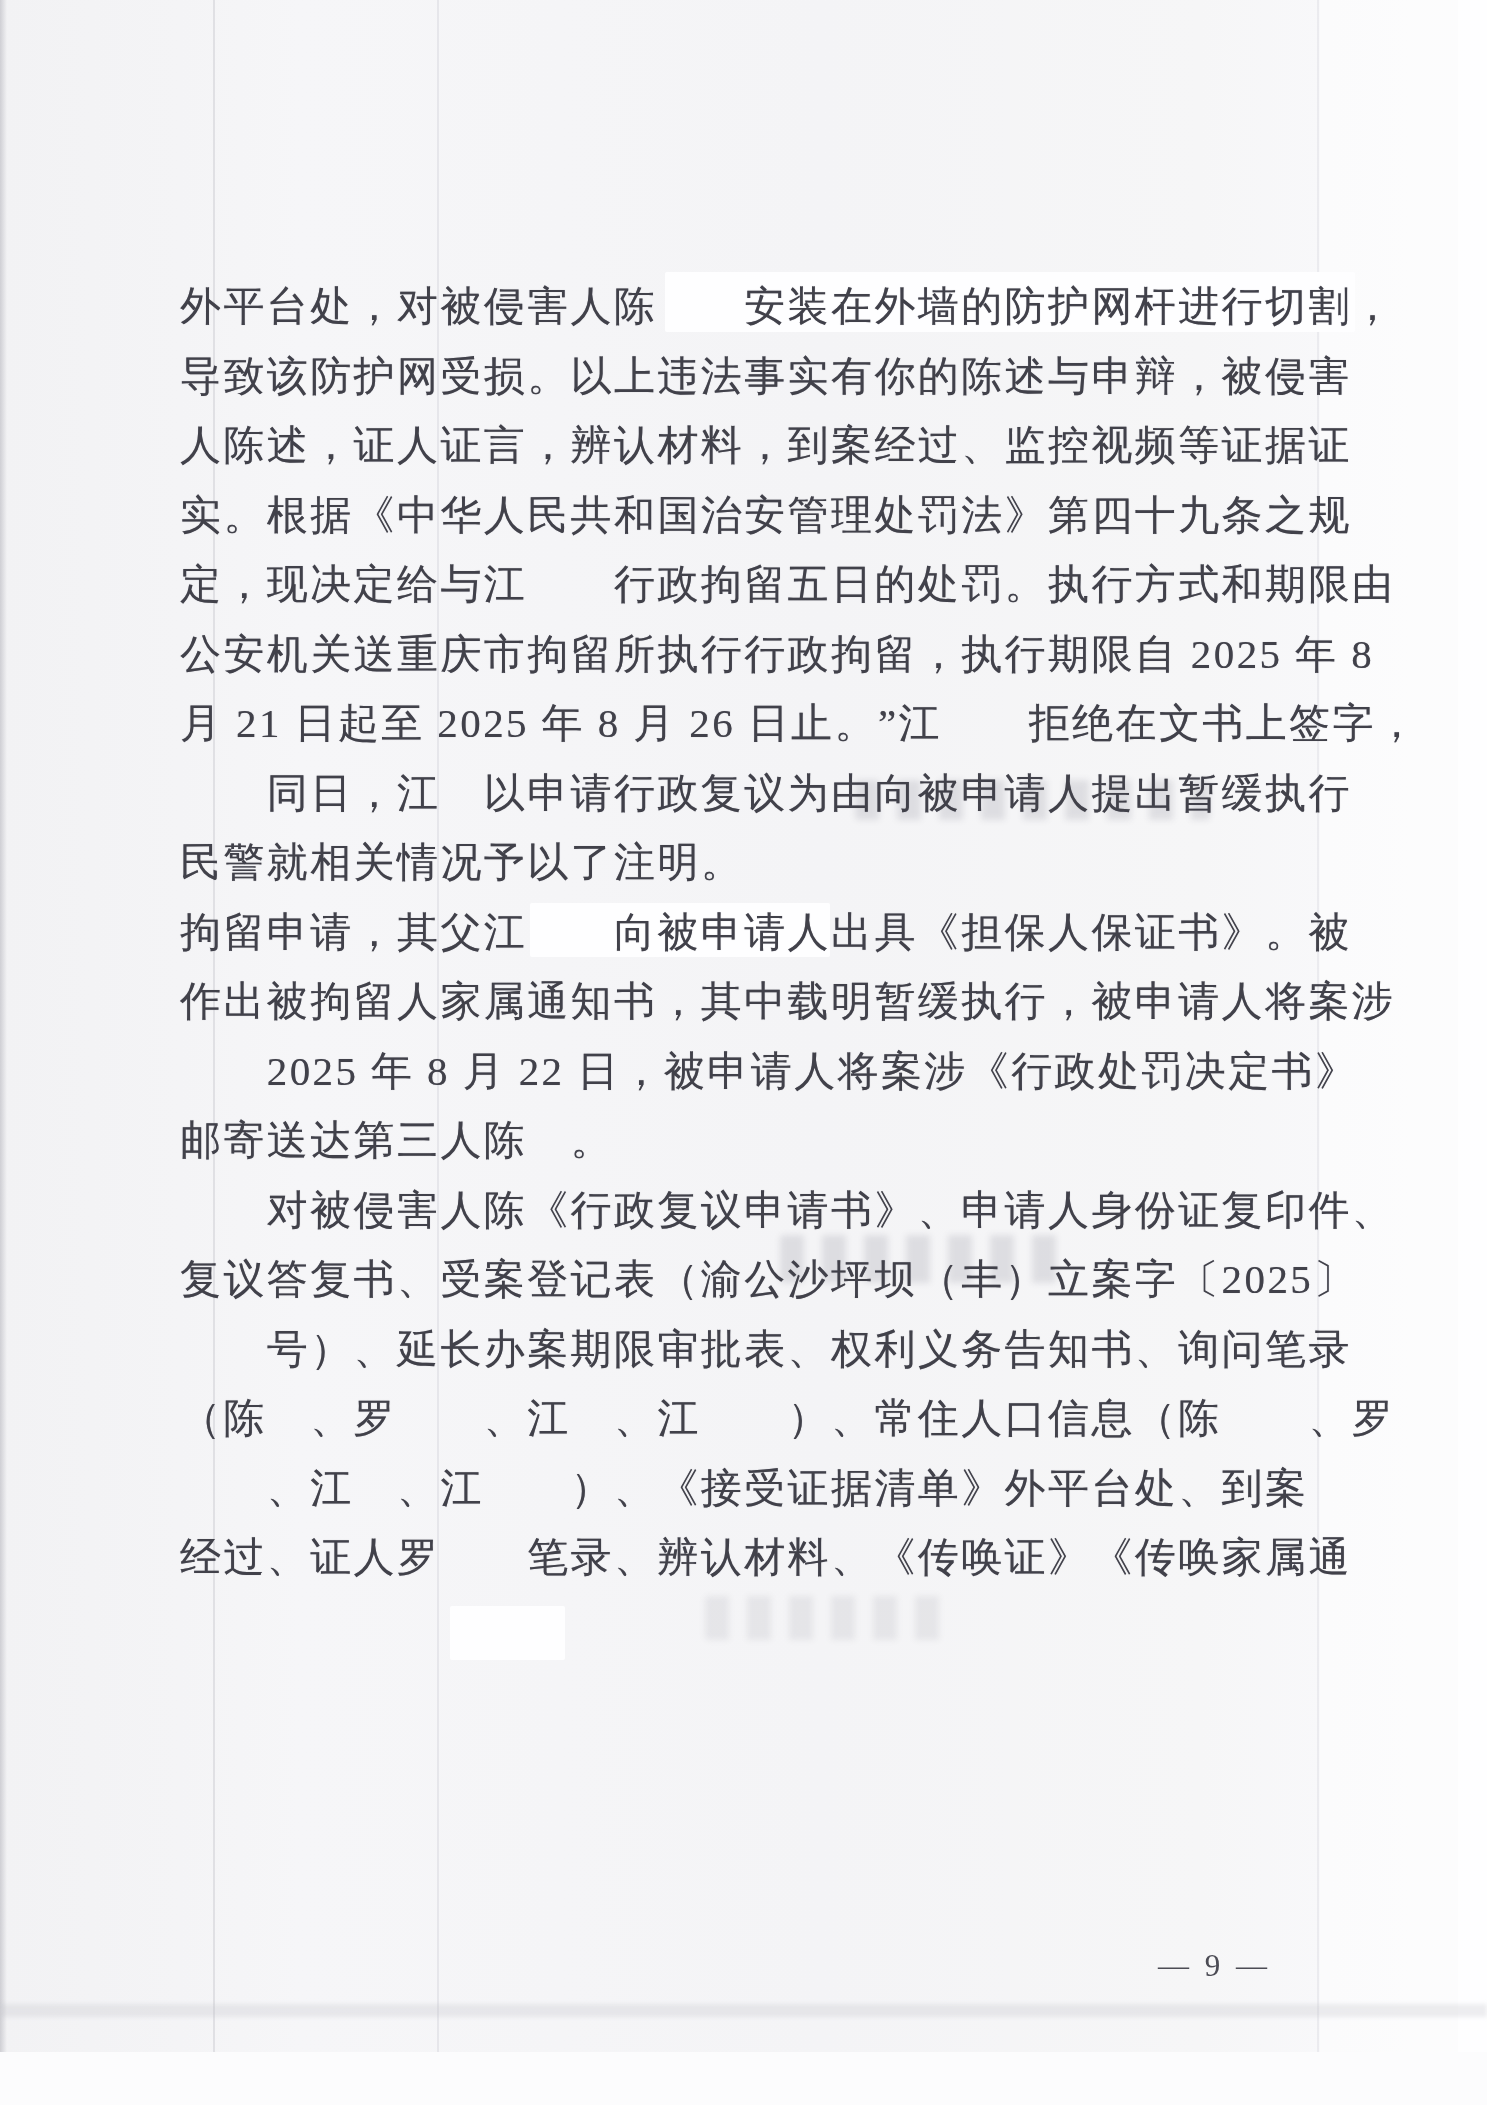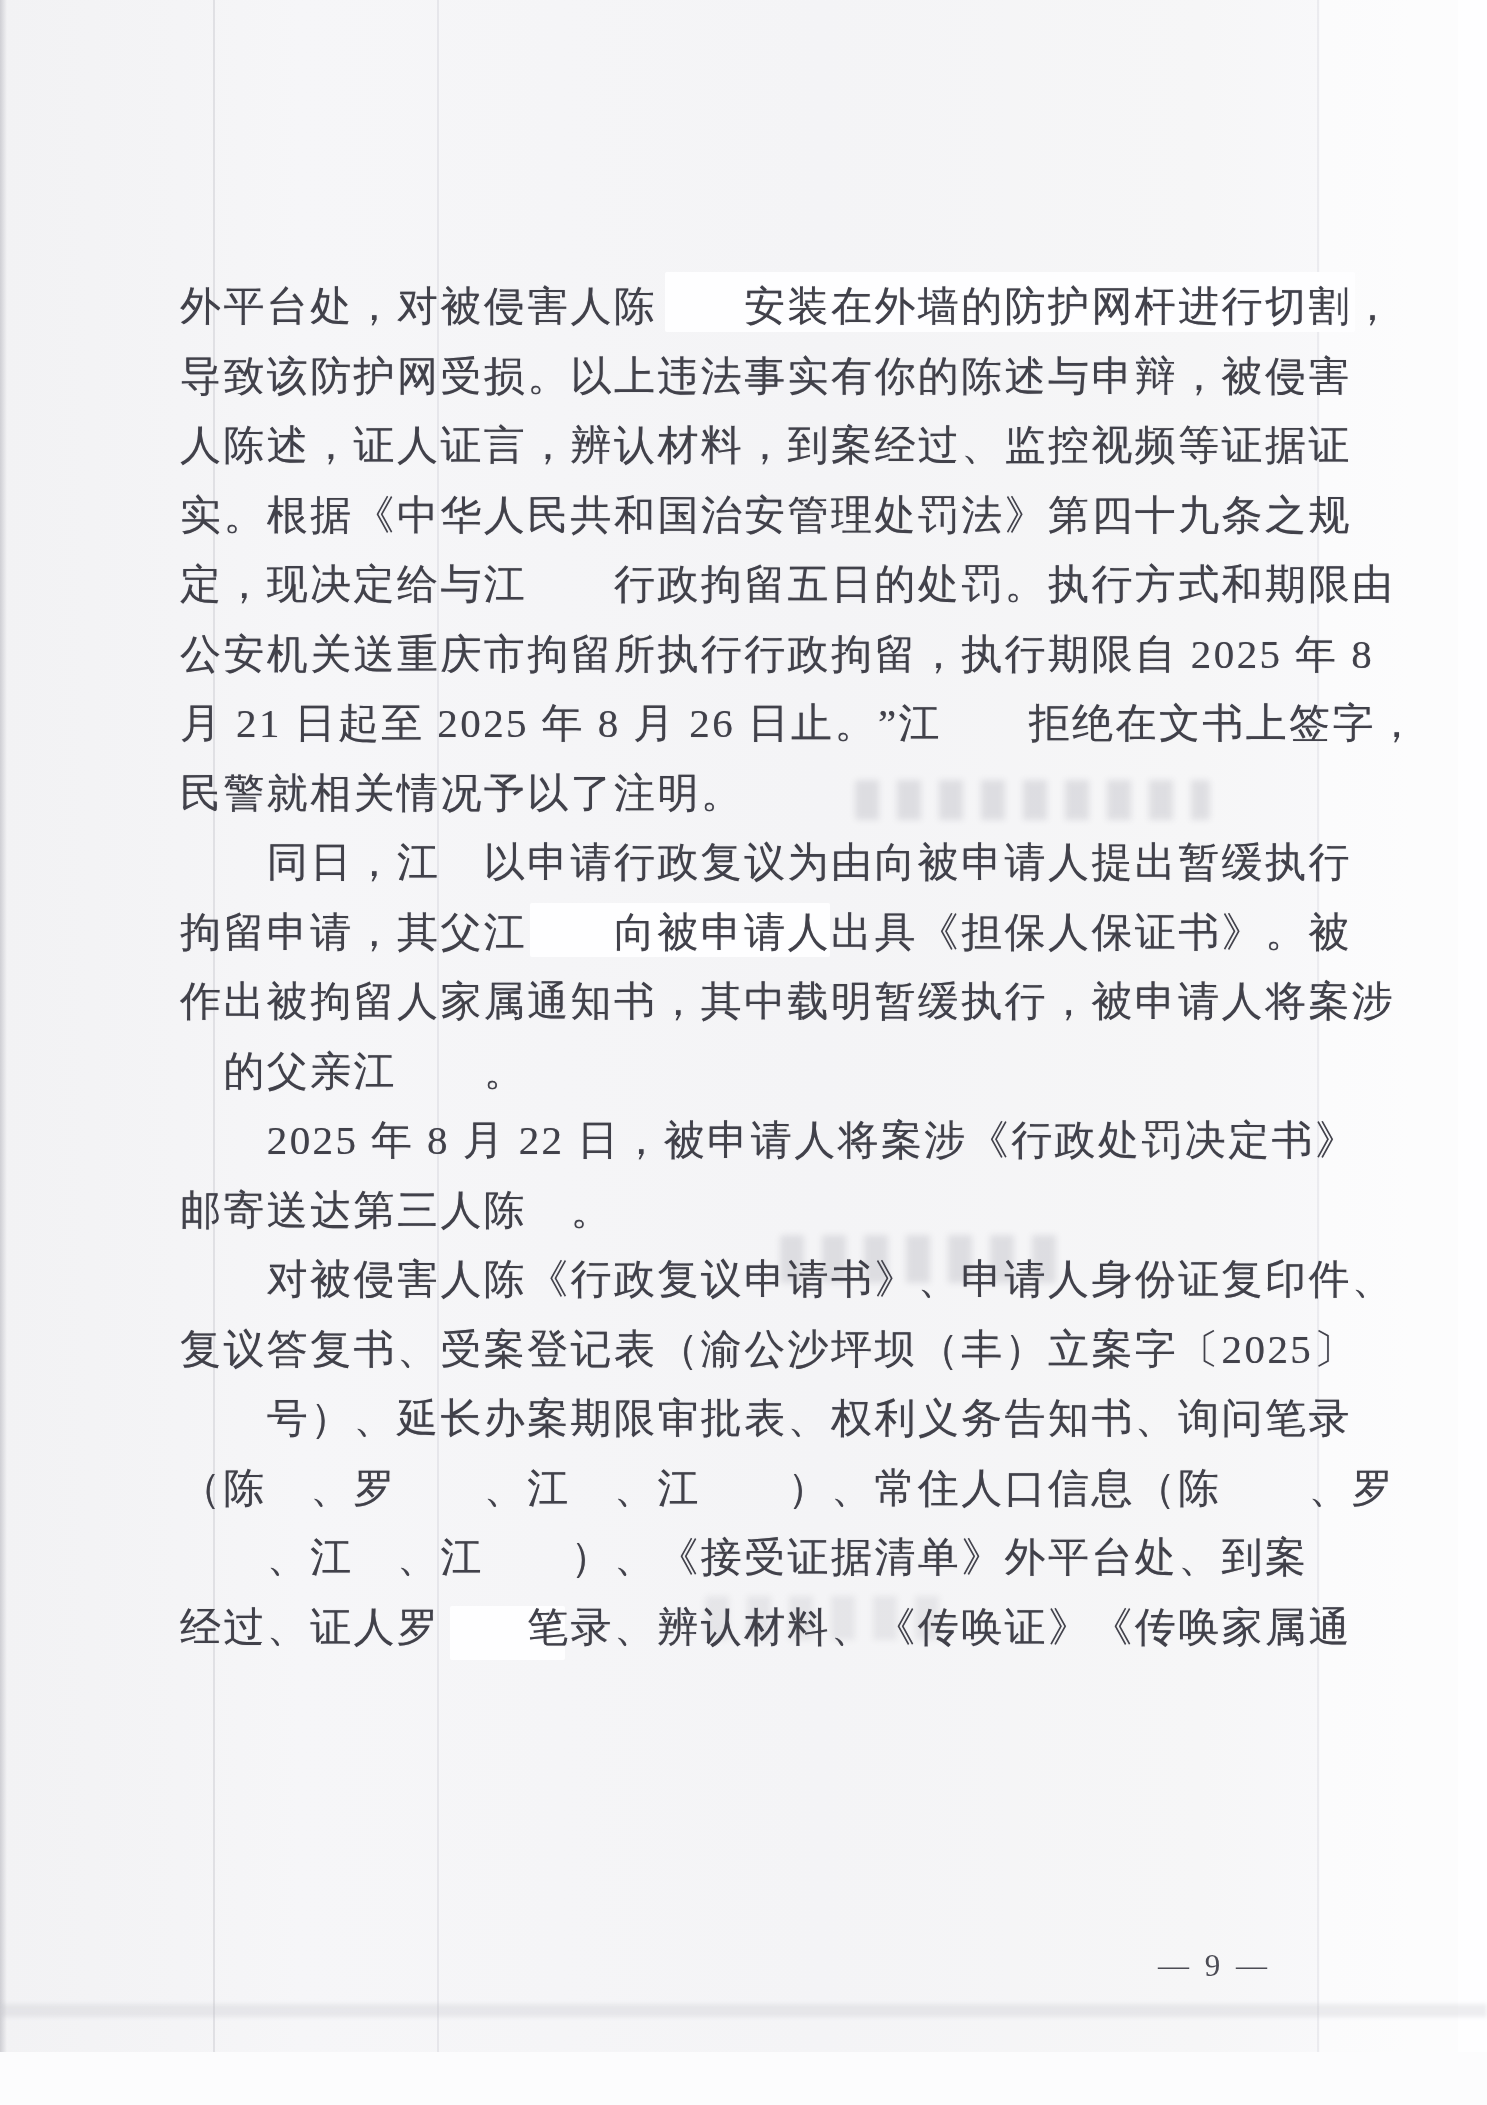--- a/index.html
+++ b/index.html
@@ -65,25 +65,24 @@
   <div class="smudge sC"></div>
 
   <div class="body">
     <div class="ln">外平台处，对被侵害人陈　　安装在外墙的防护网杆进行切割，</div>
     <div class="ln">导致该防护网受损。以上违法事实有你的陈述与申辩，被侵害</div>
     <div class="ln">人陈述，证人证言，辨认材料，到案经过、监控视频等证据证</div>
     <div class="ln">实。根据《中华人民共和国治安管理处罚法》第四十九条之规</div>
     <div class="ln">定，现决定给与江　　行政拘留五日的处罚。执行方式和期限由</div>
     <div class="ln">公安机关送重庆市拘留所执行行政拘留，执行期限自 2025 年 8</div>
     <div class="ln">月 21 日起至 2025 年 8 月 26 日止。”江　　拒绝在文书上签字，</div>
+    <div class="ln">　　同日，江　以申请行政复议为由向被申请人提出暂缓执行</div>
     <div class="ln">民警就相关情况予以了注明。</div>
-    <div class="ln">　　同日，江　以申请行政复议为由向被申请人提出暂缓执行</div>
     <div class="ln">拘留申请，其父江　　向被申请人出具《担保人保证书》。被</div>
     <div class="ln">作出被拘留人家属通知书，其中载明暂缓执行，被申请人将案涉</div>
-    <div class="ln">　的父亲江　　。</div>
     <div class="ln">　　2025 年 8 月 22 日，被申请人将案涉《行政处罚决定书》</div>
     <div class="ln">邮寄送达第三人陈　。</div>
     <div class="ln">　　对被侵害人陈《行政复议申请书》、申请人身份证复印件、</div>
     <div class="ln">复议答复书、受案登记表（渝公沙坪坝（丰）立案字〔2025〕</div>
     <div class="ln">　　号）、延长办案期限审批表、权利义务告知书、询问笔录</div>
     <div class="ln">（陈　、罗　　、江　、江　　）、常住人口信息（陈　　、罗</div>
     <div class="ln">　　、江　、江　　）、《接受证据清单》外平台处、到案</div>
     <div class="ln">经过、证人罗　　笔录、辨认材料、《传唤证》《传唤家属通</div>
   </div>
 

